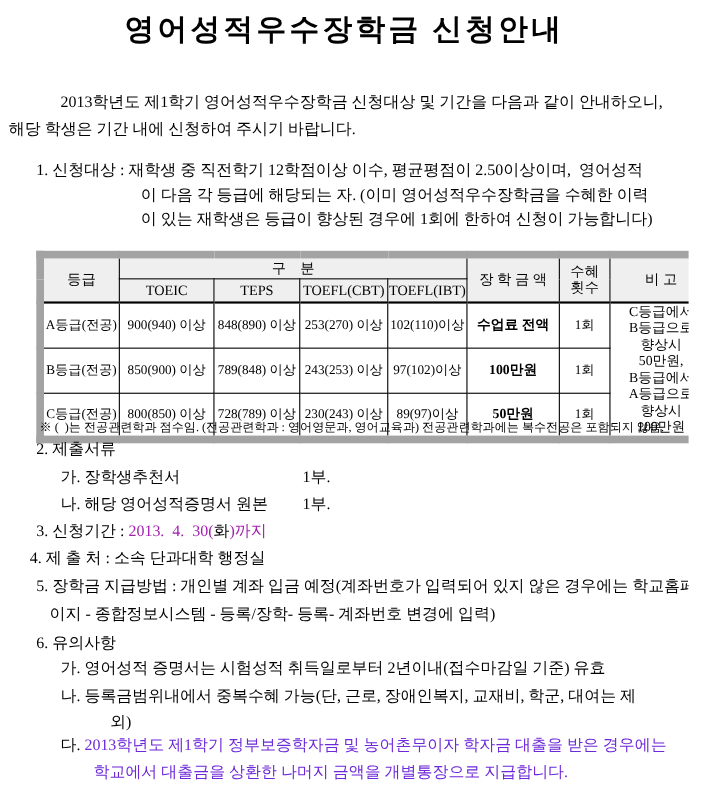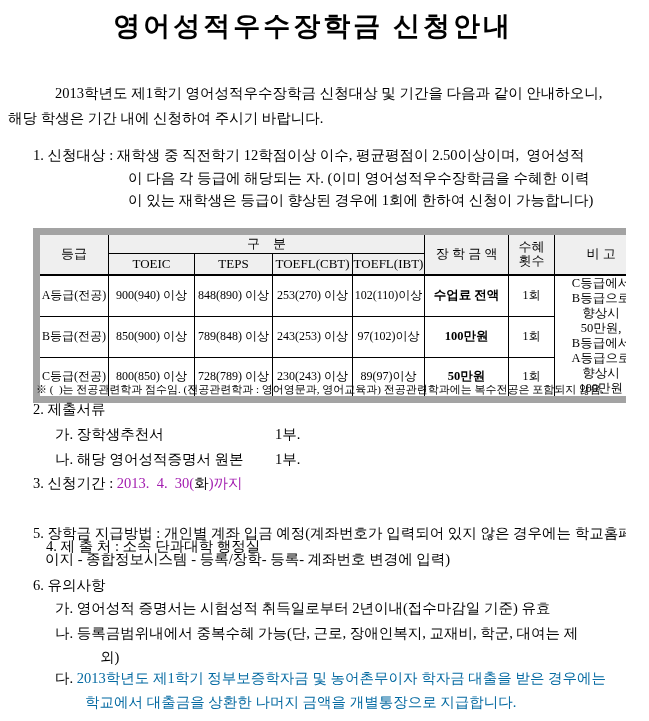--- a/index.html
+++ b/index.html
@@ -17,21 +17,21 @@
     position: absolute;
     top: 8px; left: 0; width: 100%;
     text-align: center;
     font-size: 27px;
     font-weight: bold;
     letter-spacing: 3px;
     white-space: pre;
   }
   .gap-col { display: inline-block; width: 220px; white-space: pre; }
   .blue { color: #a21caf; }
-  .red  { color: #0369a1; }
+  .red  { color: #6d28d9; }
   .black { color: #000000; }
 
   table.score-table {
     position: absolute;
     left: 33px; top: 228px;
     width: 614px;
     border-collapse: collapse;
     table-layout: fixed;
     border: 7px solid #a3a3a3;
     font-size: 12px;
@@ -132,21 +132,21 @@
     </table>
 
   <div class="line footnote" style="left:36px; top:382px;">※ (  )는 전공관련학과 점수임. (전공관련학과 : 영어영문과, 영어교육과) 전공관련학과에는 복수전공은 포함되지 않음.</div>
 
   <div class="line" style="left:33px; top:400px;">2. 제출서류</div>
   <div class="line" style="left:55px; top:425px;"><span class="gap-col">가. 장학생추천서</span><span>1부.</span></div>
   <div class="line" style="left:55px; top:450px;"><span class="gap-col">나. 해당 영어성적증명서 원본</span><span>1부.</span></div>
 
   <div class="line" style="left:33px; top:474px;"><span class="black">3. 신청기간 : </span><span class="blue">2013.  4.  30(</span><span class="black">화</span><span class="blue">)까지</span></div>
 
-  <div class="line" style="left:46px; top:499px;margin-top:38px;">4. 제 출 처 : 소속 단과대학 행정실</div>
+  <div class="line" style="left:27px; top:499px;">4. 제 출 처 : 소속 단과대학 행정실</div>
 
   <div class="line" style="left:33px; top:524px;">5. 장학금 지급방법 : 개인별 계좌 입금 예정(계좌번호가 입력되어 있지 않은 경우에는 학교홈페</div>
   <div class="line" style="left:45px; top:550px;">이지 - 종합정보시스템 - 등록/장학- 등록- 계좌번호 변경에 입력)</div>
 
   <div class="line" style="left:33px; top:576px;">6. 유의사항</div>
   <div class="line" style="left:55px; top:599px;">가. 영어성적 증명서는 시험성적 취득일로부터 2년이내(접수마감일 기준) 유효</div>
   <div class="line" style="left:55px; top:624px;">나. 등록금범위내에서 중복수혜 가능(단, 근로, 장애인복지, 교재비, 학군, 대여는 제</div>
   <div class="line" style="left:100px; top:648px;">외)</div>
   <div class="line" style="left:55px; top:669px;"><span class="black">다. </span><span class="red">2013학년도 제1학기 정부보증학자금 및 농어촌무이자 학자금 대출을 받은 경우에는</span></div>
   <div class="line red" style="left:85px; top:693px;">학교에서 대출금을 상환한 나머지 금액을 개별통장으로 지급합니다.</div>

